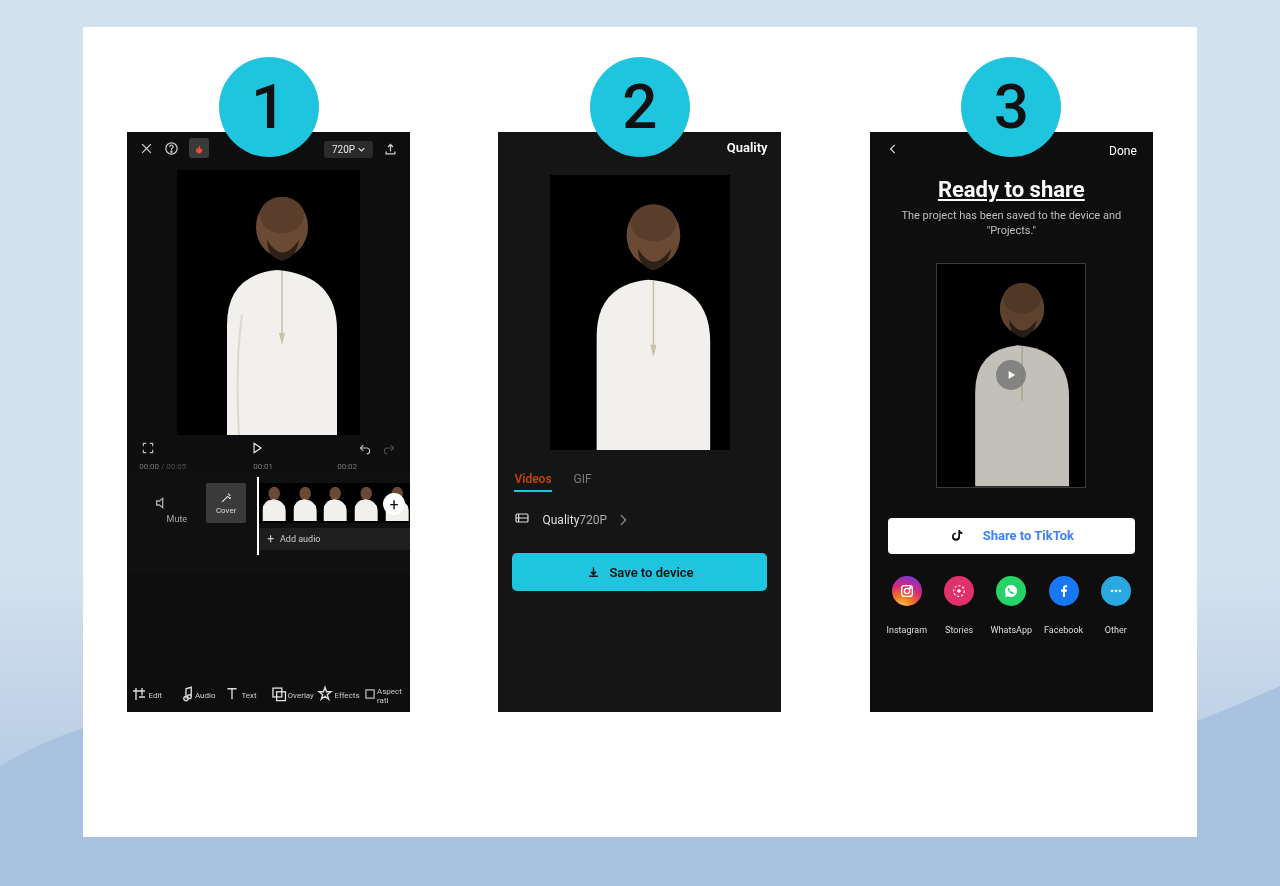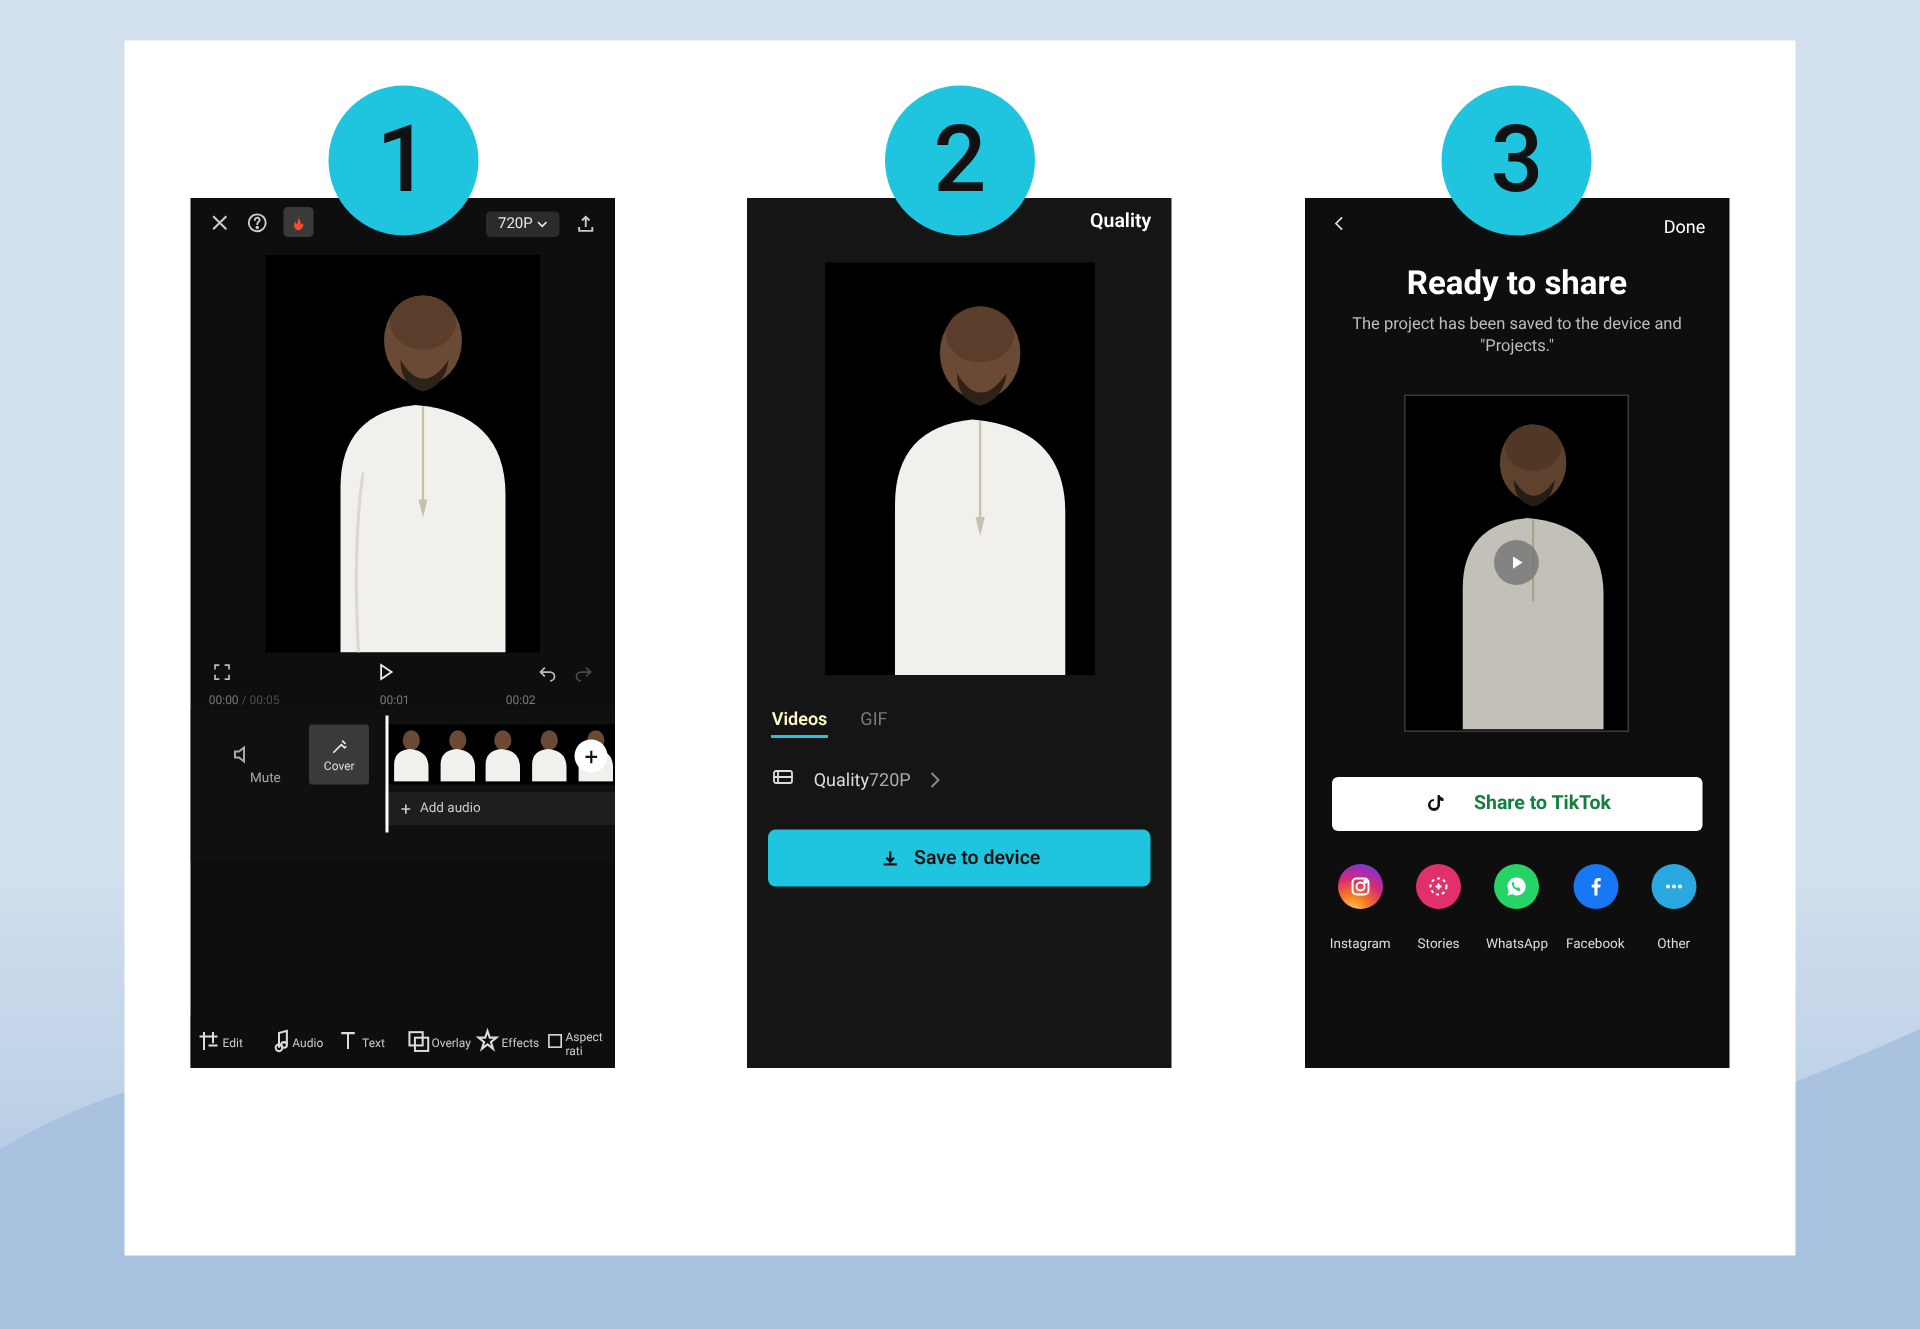--- a/index.html
+++ b/index.html
@@ -137,21 +137,21 @@
   }
   .tool {
     display:flex; flex-direction:row; align-items:center;
     font-size:8px; color:#ccc; width:44px;
   }
   .tool svg { width:18px; height:18px; margin-bottom:3px;}
   
   .s2-top { display:flex; justify-content:flex-end; padding:8px 14px 0 14px; font-size:13px; font-weight:600;}
   .s2-prev { margin: 20px auto 0 auto; width:180px; height:275px; background:#000; position:relative;}
   .tabs { display:flex; gap:22px; padding: 22px 16px 6px 16px; font-size:12px;}
-  .tab-active { color:#fef9c3; border-bottom:2px solid #1fc5de; padding-bottom:2px; font-weight:600;}
+  .tab-active { color:#c2410c; border-bottom:2px solid #1fc5de; padding-bottom:2px; font-weight:600;}
   .tab-inactive { color:#7a7a7a; padding-bottom:6px;}
   .opt-row {
     display:flex; align-items:center; 
     padding: 12px 16px;
     color:#ddd; font-size:12px;
   }
   .opt-row .left { display:flex; align-items:center; gap:12px;}
   .opt-row svg { width:16px; height:16px;}
   .opt-row .right { display:flex; align-items:center; gap:8px; color:#aaa;}
   .s2-share-icons { display:flex; align-items:center; gap:10px; }
@@ -160,34 +160,34 @@
   .s2-share-icons .download { background:#fff; color:#111; }
   .save-btn {
     margin: 12px 14px 0 14px;
     background:#1fc5de; color:#111;
     border-radius:5px; height:38px;
     display:flex; align-items:center; justify-content:center; gap:8px;
     font-size:13px; font-weight:600;
   }
   
   .s3-top { display:flex; justify-content:space-between; align-items:center; padding:10px 16px 0 16px; font-size:12px;}
-  .s3-title { text-align:center; font-size:22px; font-weight:700; margin-top:18px;}
+  .s3-title { text-align:center; font-size:22px; font-weight:700; margin-top:18px;text-decoration:underline;}
   .s3-sub { text-align:center; font-size:11px; color:#bdbdbd; margin-top:6px; padding:0 24px; line-height:1.4;}
   .s3-thumb {
     margin: 24px auto 0 auto; width:150px; height:225px; border:1px solid #3a3a3a;
     background:#000; position:relative;
   }
   .s3-thumb .playcirc {
     position:absolute; top:50%; left:50%; transform:translate(-50%,-50%);
     width:30px; height:30px; border-radius:50%; background:rgba(120,120,120,.85);
     display:flex; align-items:center; justify-content:center;
   }
   .share-tt {
     margin: 30px 18px 0 18px;
-    background:#fff; color:#15803d; border-radius:4px; height:36px;
+    background:#fff; color:#3b82f6; border-radius:4px; height:36px;
     display:flex; align-items:center; justify-content:center; gap:18px;
     font-size:13px; font-weight:700;
   }
   .share-grid { display:flex; justify-content:space-between; padding: 22px 14px 0 14px;}
   .share-item { display:flex; flex-direction:column; align-items:center; font-size:9px; color:#ddd; width:46px;gap:13px;}
   .share-item .circ {
     width:30px; height:30px; border-radius:50%;
     display:flex; align-items:center; justify-content:center; margin-bottom:6px;
   }
   .ig-grad { background: radial-gradient(circle at 30% 110%, #feda75 0%, #fa7e1e 30%, #d62976 60%, #962fbf 80%, #4f5bd5 100%);}

